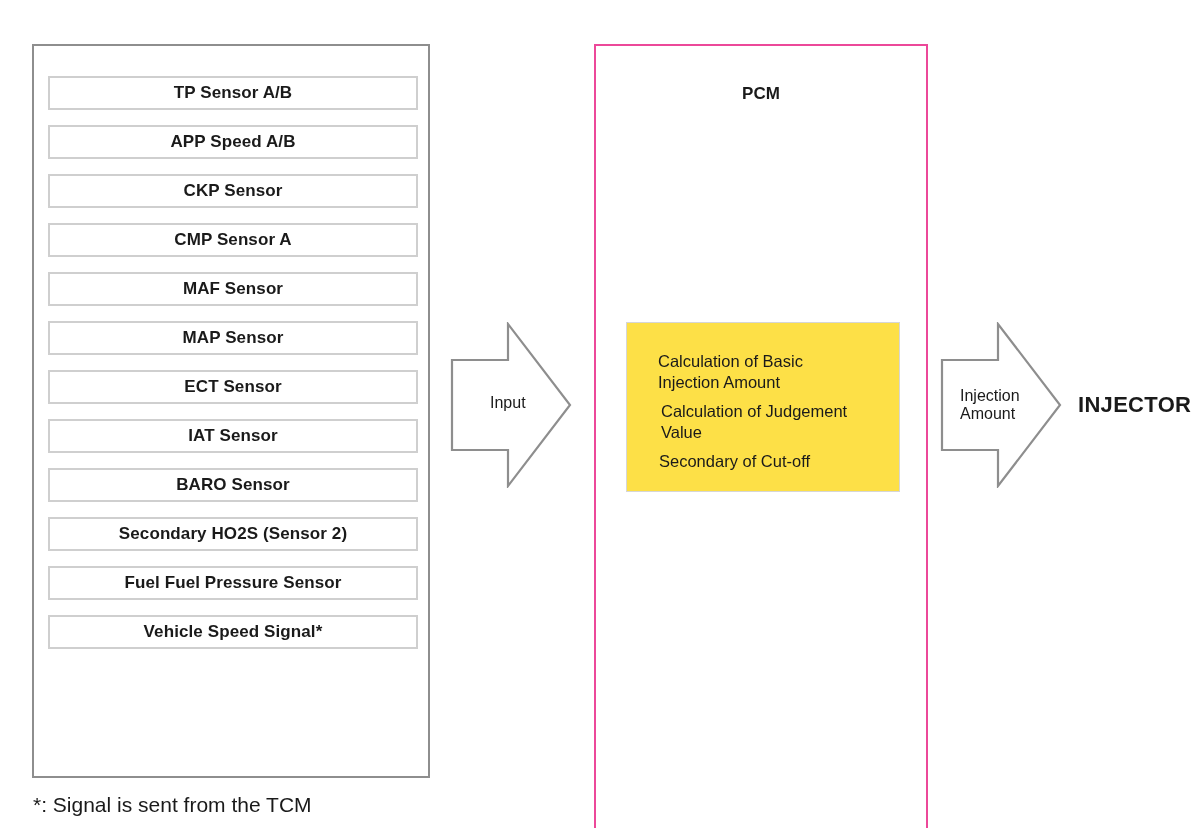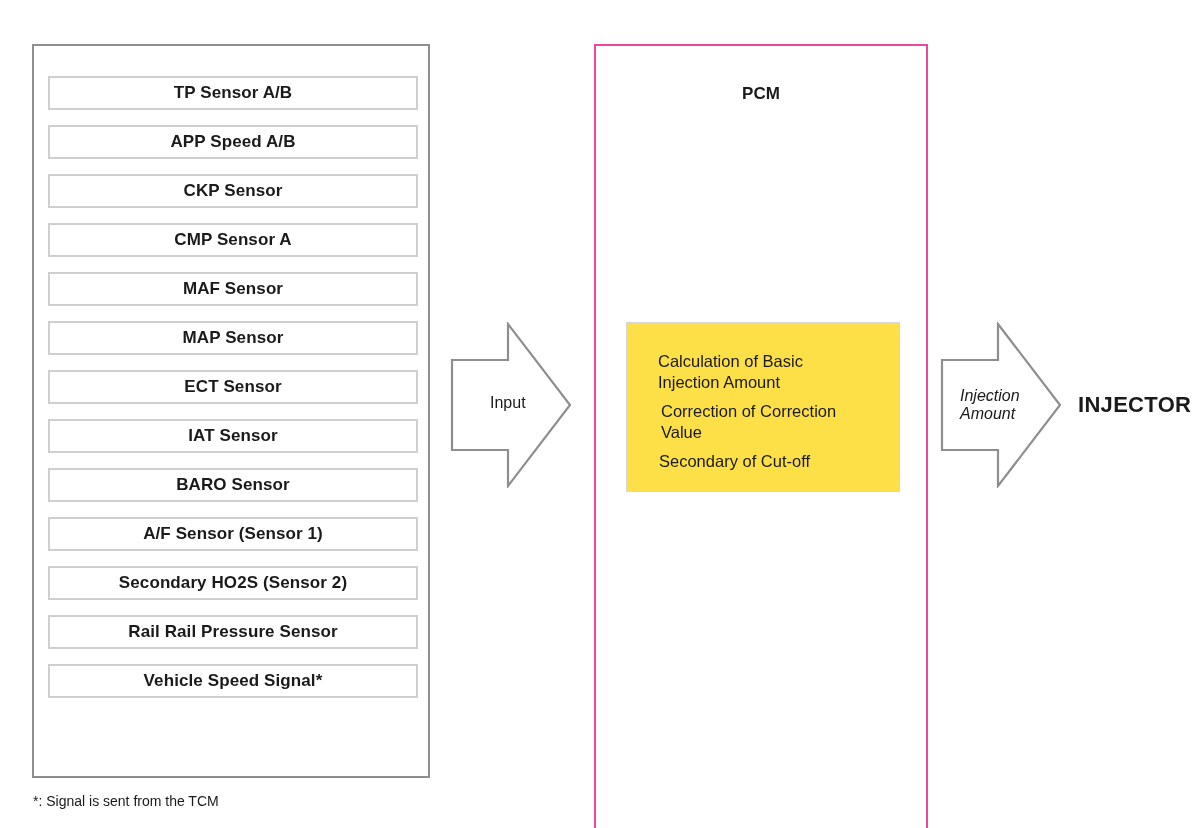--- a/index.html
+++ b/index.html
@@ -52,21 +52,21 @@
     color: #1a1a1a;
     letter-spacing: 0.1px;
     white-space: nowrap;
   }
 
   
   .footnote {
     position: absolute;
     left: 33px;
     top: 793px;
-    font-size: 14px;
+    font-size: 21px;
     font-weight: normal;
     color: #1a1a1a;
     white-space: nowrap;
   }
 
   
   .arrow-wrap {
     position: absolute;
   }
   .arrow-wrap svg { display: block; }
@@ -78,21 +78,21 @@
     line-height: 1.15;
     text-align: left;
     white-space: pre-line;
   }
 
   #input-arrow { left: 450px; top: 322px; width: 122px; height: 166px; }
   #input-arrow .arrow-label {
     left: 22px; top: 72px; width: 70px; margin-left: 18px;
   }
 
-  #output-arrow { left: 940px; top: 322px; width: 122px; height: 166px; font-style: italic; }
+  #output-arrow { left: 940px; top: 322px; width: 122px; height: 166px; }
   #output-arrow .arrow-label {
     left: 20px; top: 65px; width: 80px;
   }
 
   
   .pcm-box {
     position: absolute;
     left: 594px;
     top: 44px;
     width: 334px;
@@ -174,27 +174,24 @@
       <div class="sensor-box">
         <span class="sensor-label">ECT Sensor</span>
       </div>
       <div class="sensor-box">
         <span class="sensor-label">IAT Sensor</span>
       </div>
       <div class="sensor-box">
         <span class="sensor-label">BARO Sensor</span>
       </div>
       <div class="sensor-box">
-        <span class="sensor-label">A/F Sensor (Sensor 1)</span>
-      </div>
-      <div class="sensor-box">
         <span class="sensor-label">Secondary HO2S (Sensor 2)</span>
       </div>
       <div class="sensor-box">
-        <span class="sensor-label">Rail Rail Pressure Sensor</span>
+        <span class="sensor-label">Fuel Fuel Pressure Sensor</span>
       </div>
       <div class="sensor-box">
         <span class="sensor-label">Vehicle Speed Signal*</span>
       </div>
 
     </div>
   </div>
 
   <div class="footnote">*: Signal is sent from the TCM</div>
 
@@ -204,21 +201,21 @@
     </svg>
     <div class="arrow-label">Input</div>
   </div>
 
   <div class="pcm-box">
     <div class="pcm-title">PCM</div>
 
     <div class="calc-box">
       <div class="calc-item calc-item-0">Calculation of Basic
 Injection Amount</div>
-      <div class="calc-item calc-item-1">Correction of Correction
+      <div class="calc-item calc-item-1">Calculation of Judgement
 Value</div>
       <div class="calc-item calc-item-2">Secondary of Cut-off</div>
     </div>
   </div>
 
   <div class="arrow-wrap" id="output-arrow">
     <svg width="122" height="166" viewBox="0 0 122 166">
       <polygon points="2,38 58,38 58,2 120,83 58,164 58,128 2,128" fill="#ffffff" stroke="#8e8e8e" stroke-width="2.2" stroke-linejoin="miter"></polygon>
     </svg>
     <div class="arrow-label">Injection

